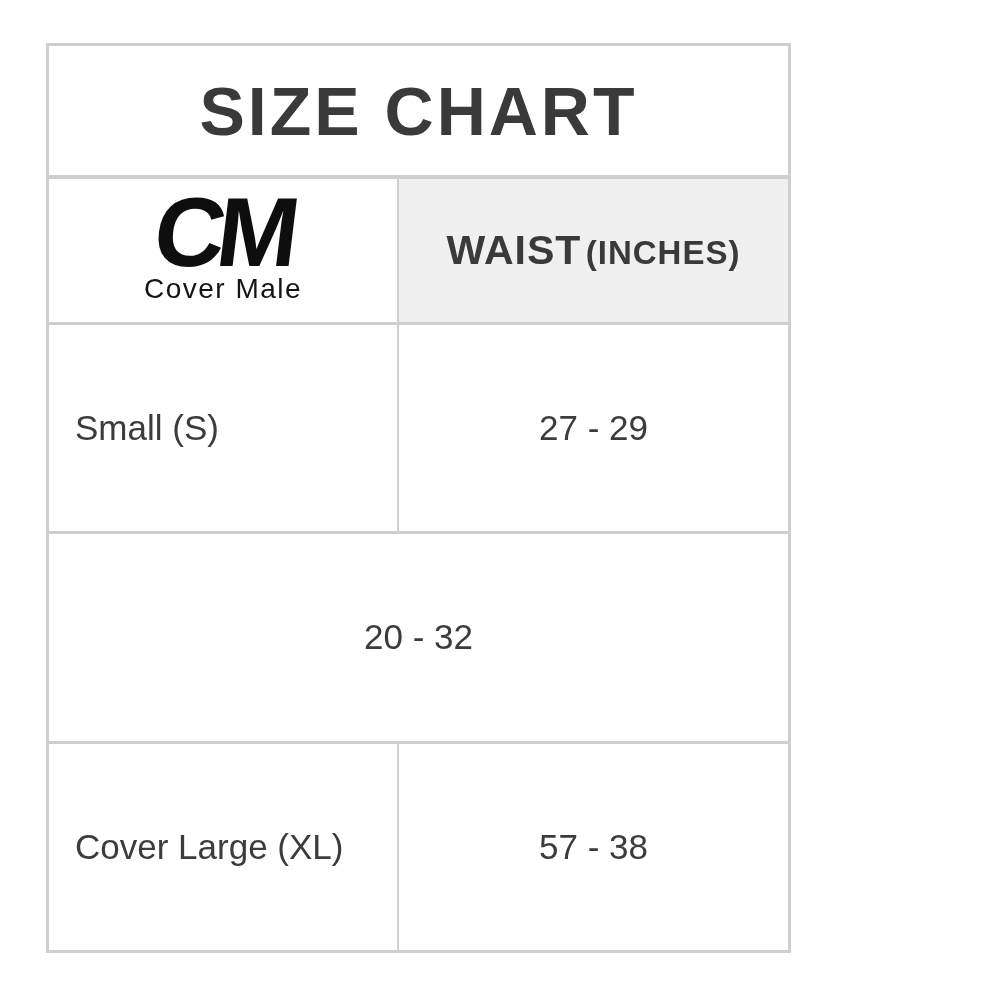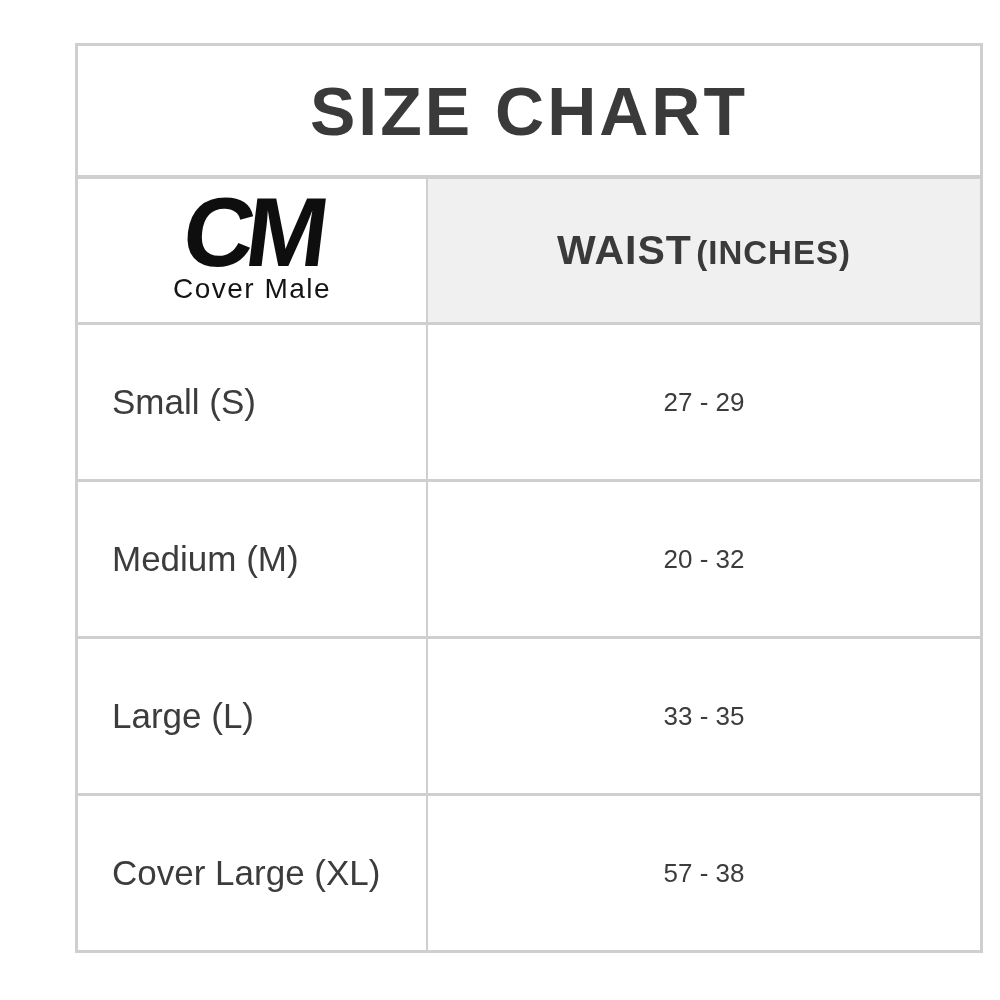--- a/index.html
+++ b/index.html
@@ -12,28 +12,27 @@
     position: relative;
     width: 1000px;
     height: 1000px;
     background: #ffffff;
     overflow: hidden;
   }
   .size-chart {
     position: absolute;
     left: 46px;
     top: 43px;
-    width: 908px;
+    width: 745px;
     height: 910px;
     box-sizing: border-box;
     border: 3px solid #cfcfcf;
     display: flex;
     flex-direction: column;
     background: #ffffff;
-    margin-left: 29px;
   }
   .title-row {
     box-sizing: border-box;
     height: 133px;
     border-bottom: 4px solid #cfcfcf;
     display: flex;
     align-items: center;
     justify-content: center;
   }
   .title-text {
@@ -110,24 +109,24 @@
     font-size: 41px;
     letter-spacing: 1px;
   }
   .waist-header .unit {
     font-size: 33px;
     letter-spacing: 1px;
   }
   .size-label {
     font-size: 35px;
     color: #3c3c3c;
-    padding-left: 34px;
+    padding-left: 26px;
   }
   .waist-value {
-    font-size: 26px;
+    font-size: 35px;
     color: #3c3c3c;
   }
 </style>
 </head>
 <body>
 
 <div class="stage">
   <div class="size-chart">
 
     <div class="title-row">
@@ -152,36 +151,25 @@
     <div class="data-row">
       <div class="col-size">
         <span class="size-label">Small (S)</span>
       </div>
       <div class="col-waist">
         <span class="waist-value">27 - 29</span>
       </div>
     </div>
 
     <div class="data-row">
-      <div class="col-size">
-        <span class="size-label">Medium (M)</span>
-      </div>
       <div class="col-waist">
         <span class="waist-value">20 - 32</span>
       </div>
     </div>
 
-    <div class="data-row">
-      <div class="col-size">
-        <span class="size-label">Large (L)</span>
-      </div>
-      <div class="col-waist">
-        <span class="waist-value">33 - 35</span>
-      </div>
-    </div>
 
     <div class="data-row">
       <div class="col-size">
         <span class="size-label">Cover Large (XL)</span>
       </div>
       <div class="col-waist">
         <span class="waist-value">57 - 38</span>
       </div>
     </div>
 

